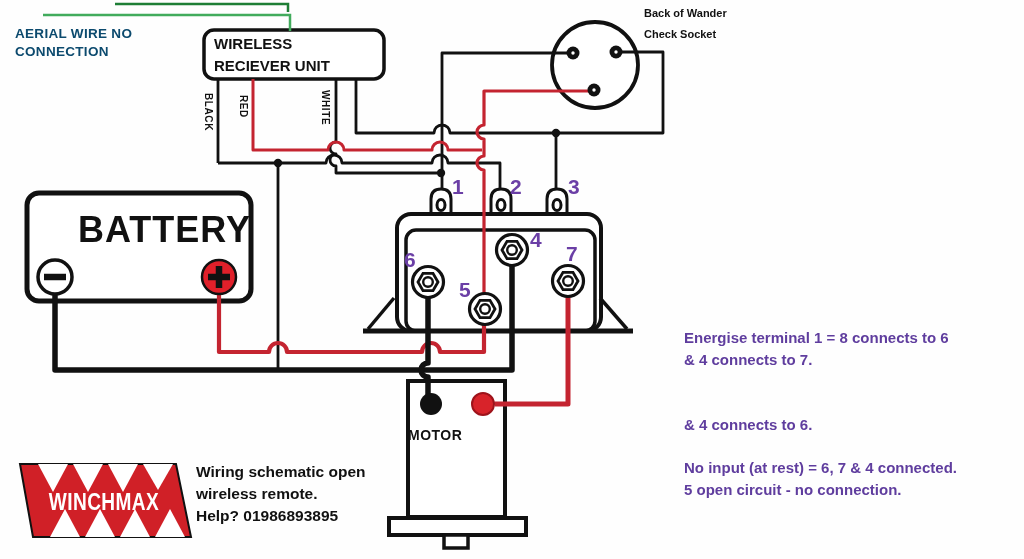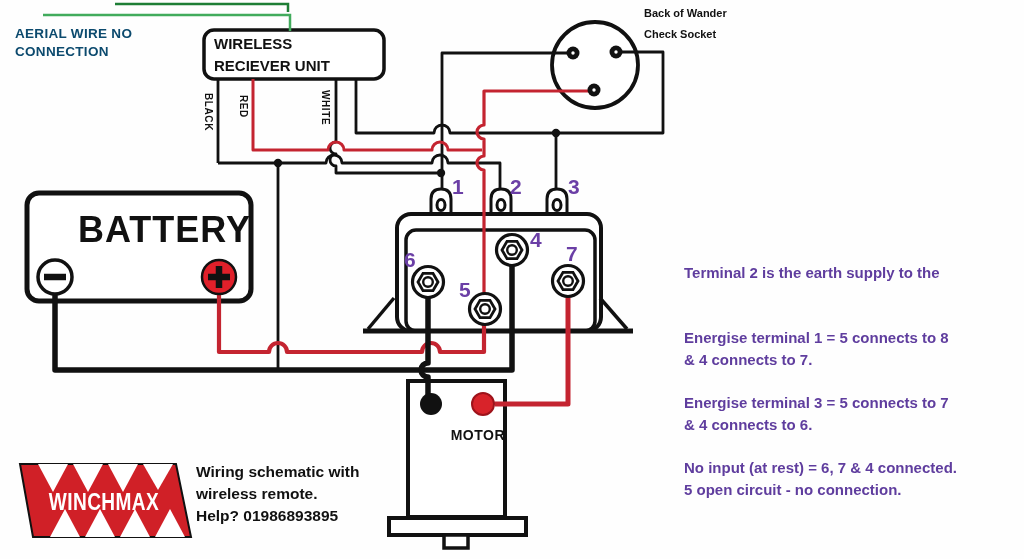--- a/index.html
+++ b/index.html
@@ -6,21 +6,21 @@
   #stage{position:relative;width:1024px;height:559px;background:#fefefe;overflow:hidden;
          font-family:"Liberation Sans",sans-serif;}
   #wires{position:absolute;left:0;top:0;}
   .txt{position:absolute;color:#111;font-weight:bold;white-space:nowrap;}
   .green{color:#0c4a6e;font-size:13.5px;letter-spacing:.3px;}
   .boxtitle{font-size:15px;}
   .wirelabel{font-size:10px;letter-spacing:.6px;transform-origin:left top;transform:rotate(90deg);}
   .socketlbl{font-size:11px;}
   .battery{left:27px;width:224px;text-align:right;font-size:36px;letter-spacing:1px;}
   .tnum{font-size:21px;color:#6b3fa6;}
-  .motorlbl{left:408px;width:97px;text-align:right;font-size:14px;letter-spacing:.5px;}
+  .motorlbl{left:408px;width:97px;text-align:left;font-size:14px;letter-spacing:.5px;}
   .caption{font-size:15.5px;}
   .note{font-size:15px;color:#5f3d9e;}
   .brand{left:28px;top:489px;width:152px;text-align:center;color:#fff;font-size:23px;
          letter-spacing:.5px;transform:scaleX(.83);}
 </style>
 </head>
 <body>
 
 <div id="stage">
 
@@ -181,25 +181,23 @@
   <div class="txt tnum" style="left:568px;top:175px;">3</div>
   <div class="txt tnum" style="left:530px;top:228px;">4</div>
   <div class="txt tnum" style="left:459px;top:278px;">5</div>
   <div class="txt tnum" style="left:404px;top:248px;">6</div>
   <div class="txt tnum" style="left:566px;top:242px;">7</div>
 
   <div class="txt motorlbl" style="top:427px;">MOTOR</div>
 
   <div class="txt brand">WINCHMAX</div>
 
-  <div class="txt caption" style="left:196px;top:463px;">Wiring schematic with</div>
+  <div class="txt caption" style="left:196px;top:463px;">Wiring schematic open</div>
   <div class="txt caption" style="left:196px;top:485px;">wireless remote.</div>
   <div class="txt caption" style="left:196px;top:507px;">Help? 01986893895</div>
 
-  <div class="txt note" style="left:684px;top:264px;">Terminal 2 is the earth supply to the</div>
-  <div class="txt note" style="left:684px;top:329px;">Energise terminal 1 = 5 connects to 8</div>
+  <div class="txt note" style="left:684px;top:329px;">Energise terminal 1 = 8 connects to 6</div>
   <div class="txt note" style="left:684px;top:351px;">&amp; 4 connects to 7.</div>
-  <div class="txt note" style="left:684px;top:394px;">Energise terminal 3 = 5 connects to 7</div>
   <div class="txt note" style="left:684px;top:416px;">&amp; 4 connects to 6.</div>
   <div class="txt note" style="left:684px;top:459px;">No input (at rest) = 6, 7 &amp; 4 connected.</div>
   <div class="txt note" style="left:684px;top:481px;text-align:right;">5 open circuit - no connection.</div>
 
 </div>
 
 </body></html>

